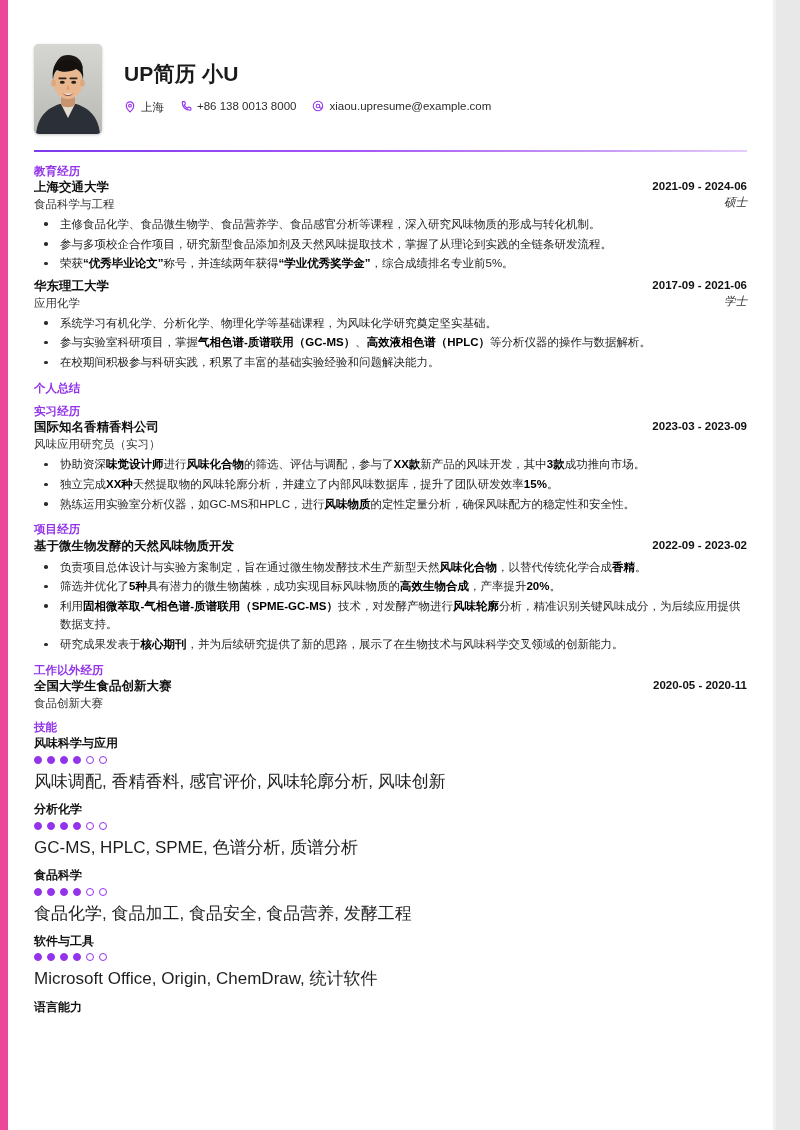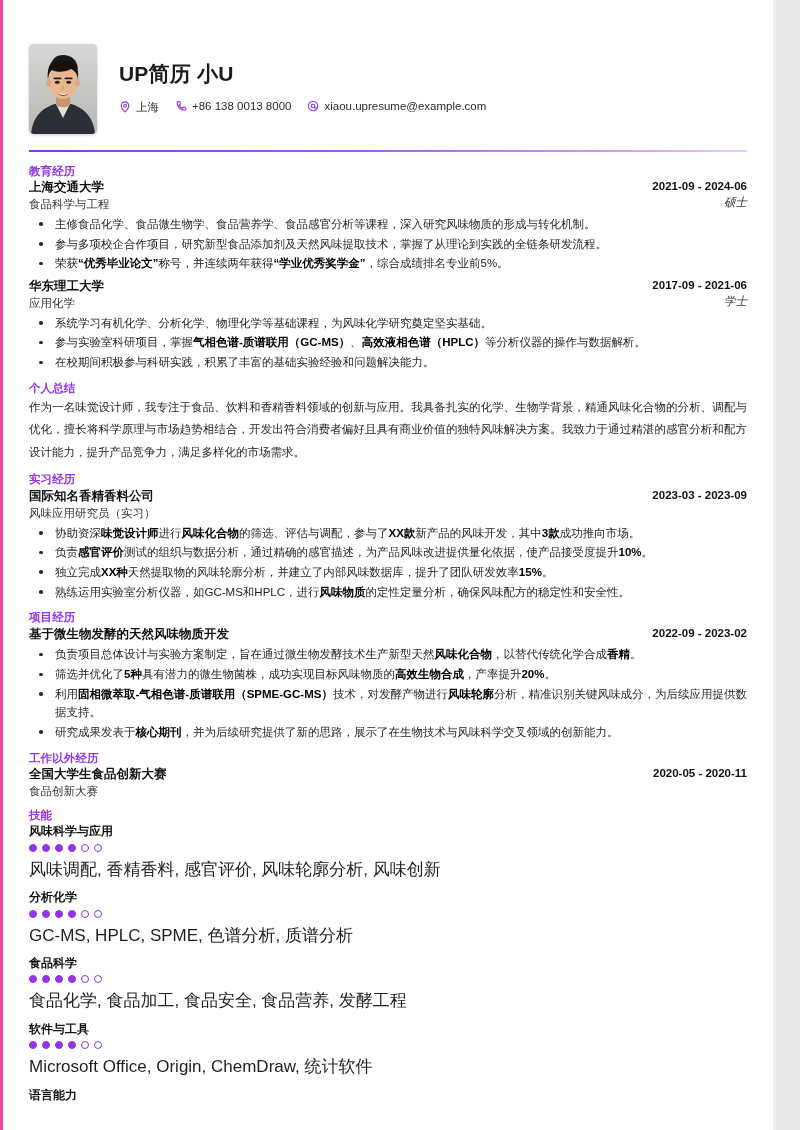--- a/index.html
+++ b/index.html
@@ -9,21 +9,21 @@
     background: #e8e8e8;
     font-family: "Liberation Sans", "DejaVu Sans", sans-serif;
     -webkit-font-smoothing: antialiased;
   }
   .page {
     position: relative;
     width: 776px;
     height: 1130px;
     background: #ffffff;
     overflow: hidden;
-    border-left: 3px solid #ec4899;
+    border-left: 8px solid #ec4899;
     border-right: 3px solid #f0f0f0;
   }
   .inner {
     padding: 44px 26px 0 26px;
   }
 
   
   .header {
     display: flex;
     align-items: center;
@@ -299,38 +299,36 @@
         <ul class="bullets">
           <li>系统学习有机化学、分析化学、物理化学等基础课程，为风味化学研究奠定坚实基础。</li>
           <li>参与实验室科研项目，掌握<b>气相色谱-质谱联用（GC-MS）</b>、<b>高效液相色谱（HPLC）</b>等分析仪器的操作与数据解析。</li>
           <li>在校期间积极参与科研实践，积累了丰富的基础实验经验和问题解决能力。</li>
         </ul>
       </div>
     </div>
 
     <div class="section">
       <div class="section-title">个人总结</div>
-      <p class="summary">作为一名味觉设计师，我专注于食品、饮料和香精香料领域的创新与应用。我具备扎实的化学、生物学背景，精通风味化合物的分析、调配与优化，擅长将科学原理与市场趋势相结合，开发出符合消费者偏好且具有商业价值的独特风味解决方案。我致力于通过精湛的感官分析和配方设计能力，提升产品竞争力，满足多样化的市场需求。</p>
     </div>
 
     <div class="section">
       <div class="section-title">实习经历</div>
       <div class="entry">
         <div class="entry-head">
           <div class="entry-left">
             <div class="org">国际知名香精香料公司</div>
             <div class="role">风味应用研究员（实习）</div>
           </div>
           <div class="entry-right">
             <div class="date">2023-03 - 2023-09</div>
           </div>
         </div>
         <ul class="bullets">
           <li>协助资深<b>味觉设计师</b>进行<b>风味化合物</b>的筛选、评估与调配，参与了<b>XX款</b>新产品的风味开发，其中<b>3款</b>成功推向市场。</li>
-          <li>负责<b>感官评价</b>测试的组织与数据分析，通过精确的感官描述，为产品风味改进提供量化依据，使产品接受度提升<b>10%</b>。</li>
           <li>独立完成<b>XX种</b>天然提取物的风味轮廓分析，并建立了内部风味数据库，提升了团队研发效率<b>15%</b>。</li>
           <li>熟练运用实验室分析仪器，如GC-MS和HPLC，进行<b>风味物质</b>的定性定量分析，确保风味配方的稳定性和安全性。</li>
         </ul>
       </div>
     </div>
 
     <div class="section">
       <div class="section-title">项目经历</div>
       <div class="entry">
         <div class="entry-head">

